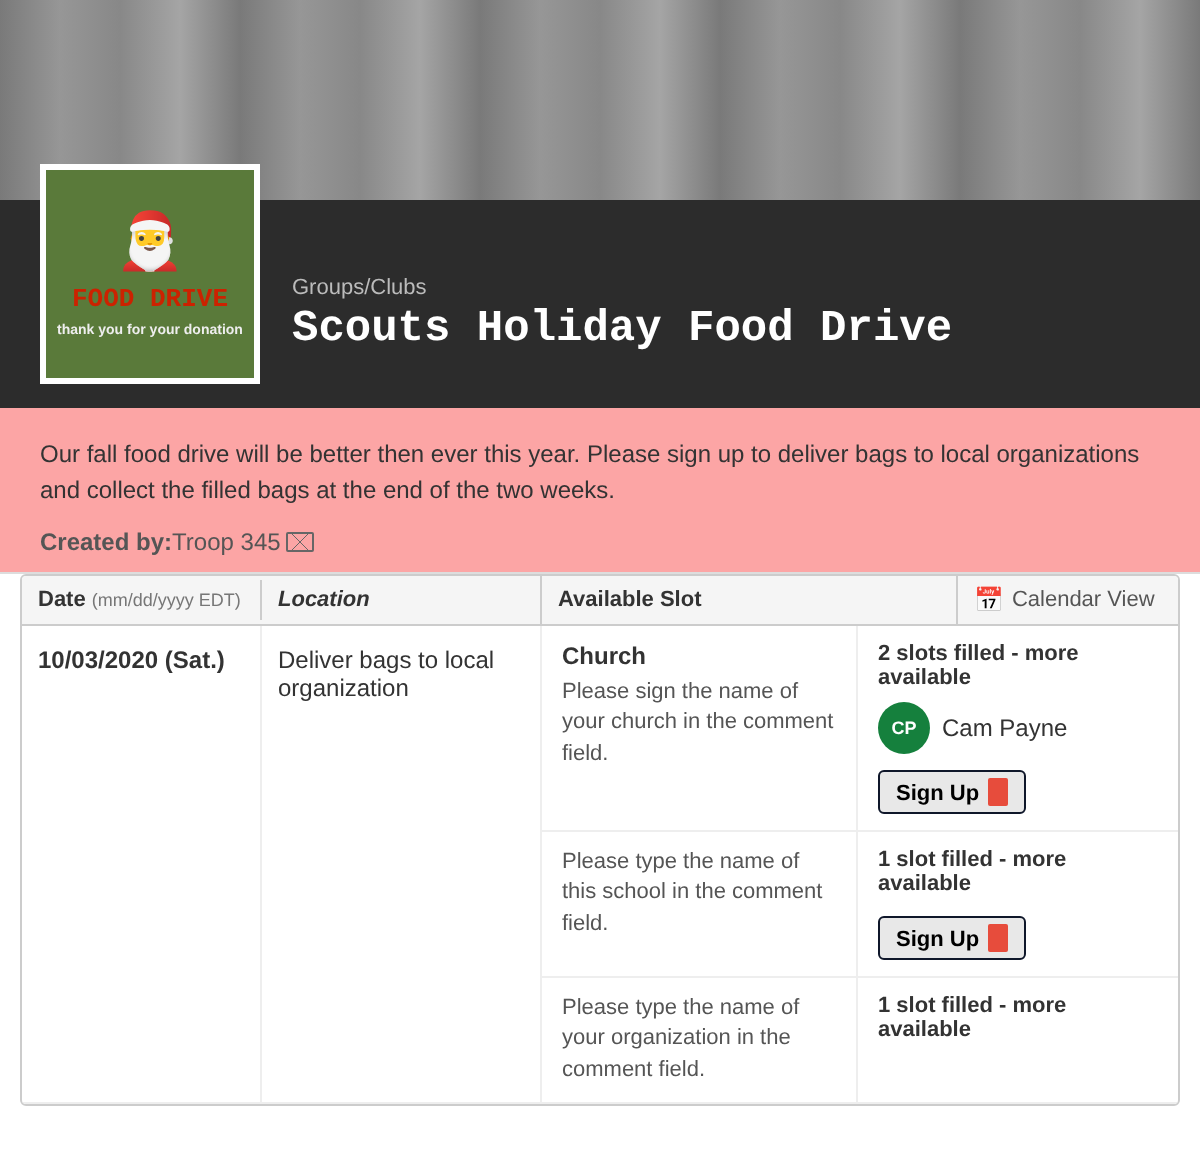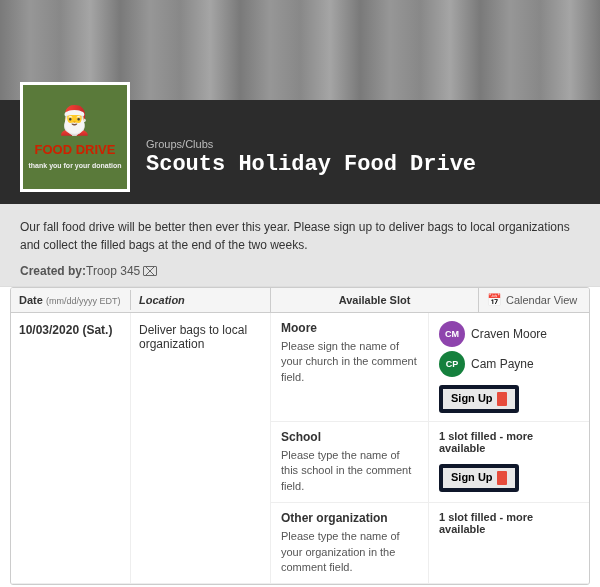--- a/index.html
+++ b/index.html
@@ -64,20 +64,21 @@
       flex-direction: column;
       align-items: center;
       justify-content: center;
     }
     .logo-food-drive {
       font-size: 13px;
       font-weight: bold;
       color: #cc2200;
       text-transform: uppercase;
       line-height: 1.2;
+      font-family: Liberation Mono, monospace;
     }
     .logo-tagline {
       font-size: 7px;
       color: #eee;
       margin-top: 4px;
     }
     .hat-icon {
       font-size: 28px;
       margin-bottom: 2px;
     }
@@ -95,21 +96,21 @@
     .event-title {
       font-size: 22px;
       font-weight: bold;
       color: #fff;
       font-family: Liberation Mono, monospace;
     }
 
     
     .description-section {
       padding: 14px 20px 8px 20px;
-      background: #e5e5e5;
+      background: #fca5a5;
       border-bottom: 1px solid #ddd;
     }
     .description-text {
       font-size: 12px;
       color: #333;
       line-height: 1.5;
       margin-bottom: 10px;
     }
     .created-by {
       font-size: 12px;
@@ -172,21 +173,20 @@
       flex-shrink: 0;
       border-right: 1px solid #ccc;
       font-style: italic;
     }
     .th-slot {
       flex: 1;
       padding: 6px 8px;
       font-weight: bold;
       font-size: 11px;
       border-right: 1px solid #ccc;
-      text-align: center;
     }
     .th-calendar {
       padding: 4px 8px;
       font-size: 11px;
       color: #555;
       display: flex;
       align-items: center;
       gap: 4px;
       white-space: nowrap;
       width: 110px;
@@ -282,24 +282,24 @@
     .avatar-gl { background: #2980b9; }
 
     .signee-name {
       font-size: 12px;
       color: #333;
     }
 
     
     .signup-btn {
       display: inline-flex;
-      align-items: flex-start;
+      align-items: flex-end;
       gap: 4px;
       background: #e8e8e8;
-      border: 4px solid #0f172a;
+      border: 1px solid #0f172a;
       border-radius: 3px;
       padding: 3px 8px;
       font-size: 11px;
       font-weight: bold;
       cursor: pointer;
       margin-top: 4px;
     }
     .signup-btn-red {
       width: 10px;
       height: 14px;
@@ -365,56 +365,51 @@
       </div>
     </div>
 
     <div class="table-row">
       <div class="td-date">10/03/2020 (Sat.)</div>
       <div class="td-location">Deliver bags to local organization</div>
       <div class="td-slots">
 
         <div class="slot-group">
           <div class="slot-left">
-            <div class="slot-name">Moore</div>
+            <div class="slot-name">Church</div>
             <div class="slot-desc">Please sign the name of your church in the comment field.</div>
           </div>
           <div class="slot-right">
-            <div class="signee">
-              <div class="avatar avatar-cm">CM</div>
-              <span class="signee-name">Craven Moore</span>
-            </div>
+            <div class="slot-status">2 slots filled - more available</div>
             <div class="signee">
               <div class="avatar avatar-cp">CP</div>
               <span class="signee-name">Cam Payne</span>
             </div>
             <button class="signup-btn">
               <span>Sign Up</span>
               <div class="signup-btn-red"></div>
             </button>
           </div>
         </div>
 
         <div class="slot-group">
           <div class="slot-left">
-            <div class="slot-name">School</div>
             <div class="slot-desc">Please type the name of this school in the comment field.</div>
           </div>
           <div class="slot-right">
             <div class="slot-status">1 slot filled - more available</div>
             <button class="signup-btn">
               <span>Sign Up</span>
               <div class="signup-btn-red"></div>
             </button>
           </div>
         </div>
 
         <div class="slot-group">
           <div class="slot-left">
-            <div class="slot-name">Other organization</div>
             <div class="slot-desc">Please type the name of your organization in the comment field.</div>
           </div>
           <div class="slot-right">
             <div class="slot-status">1 slot filled - more available</div>
 
           </div>
         </div>
 
       </div>
     </div>

